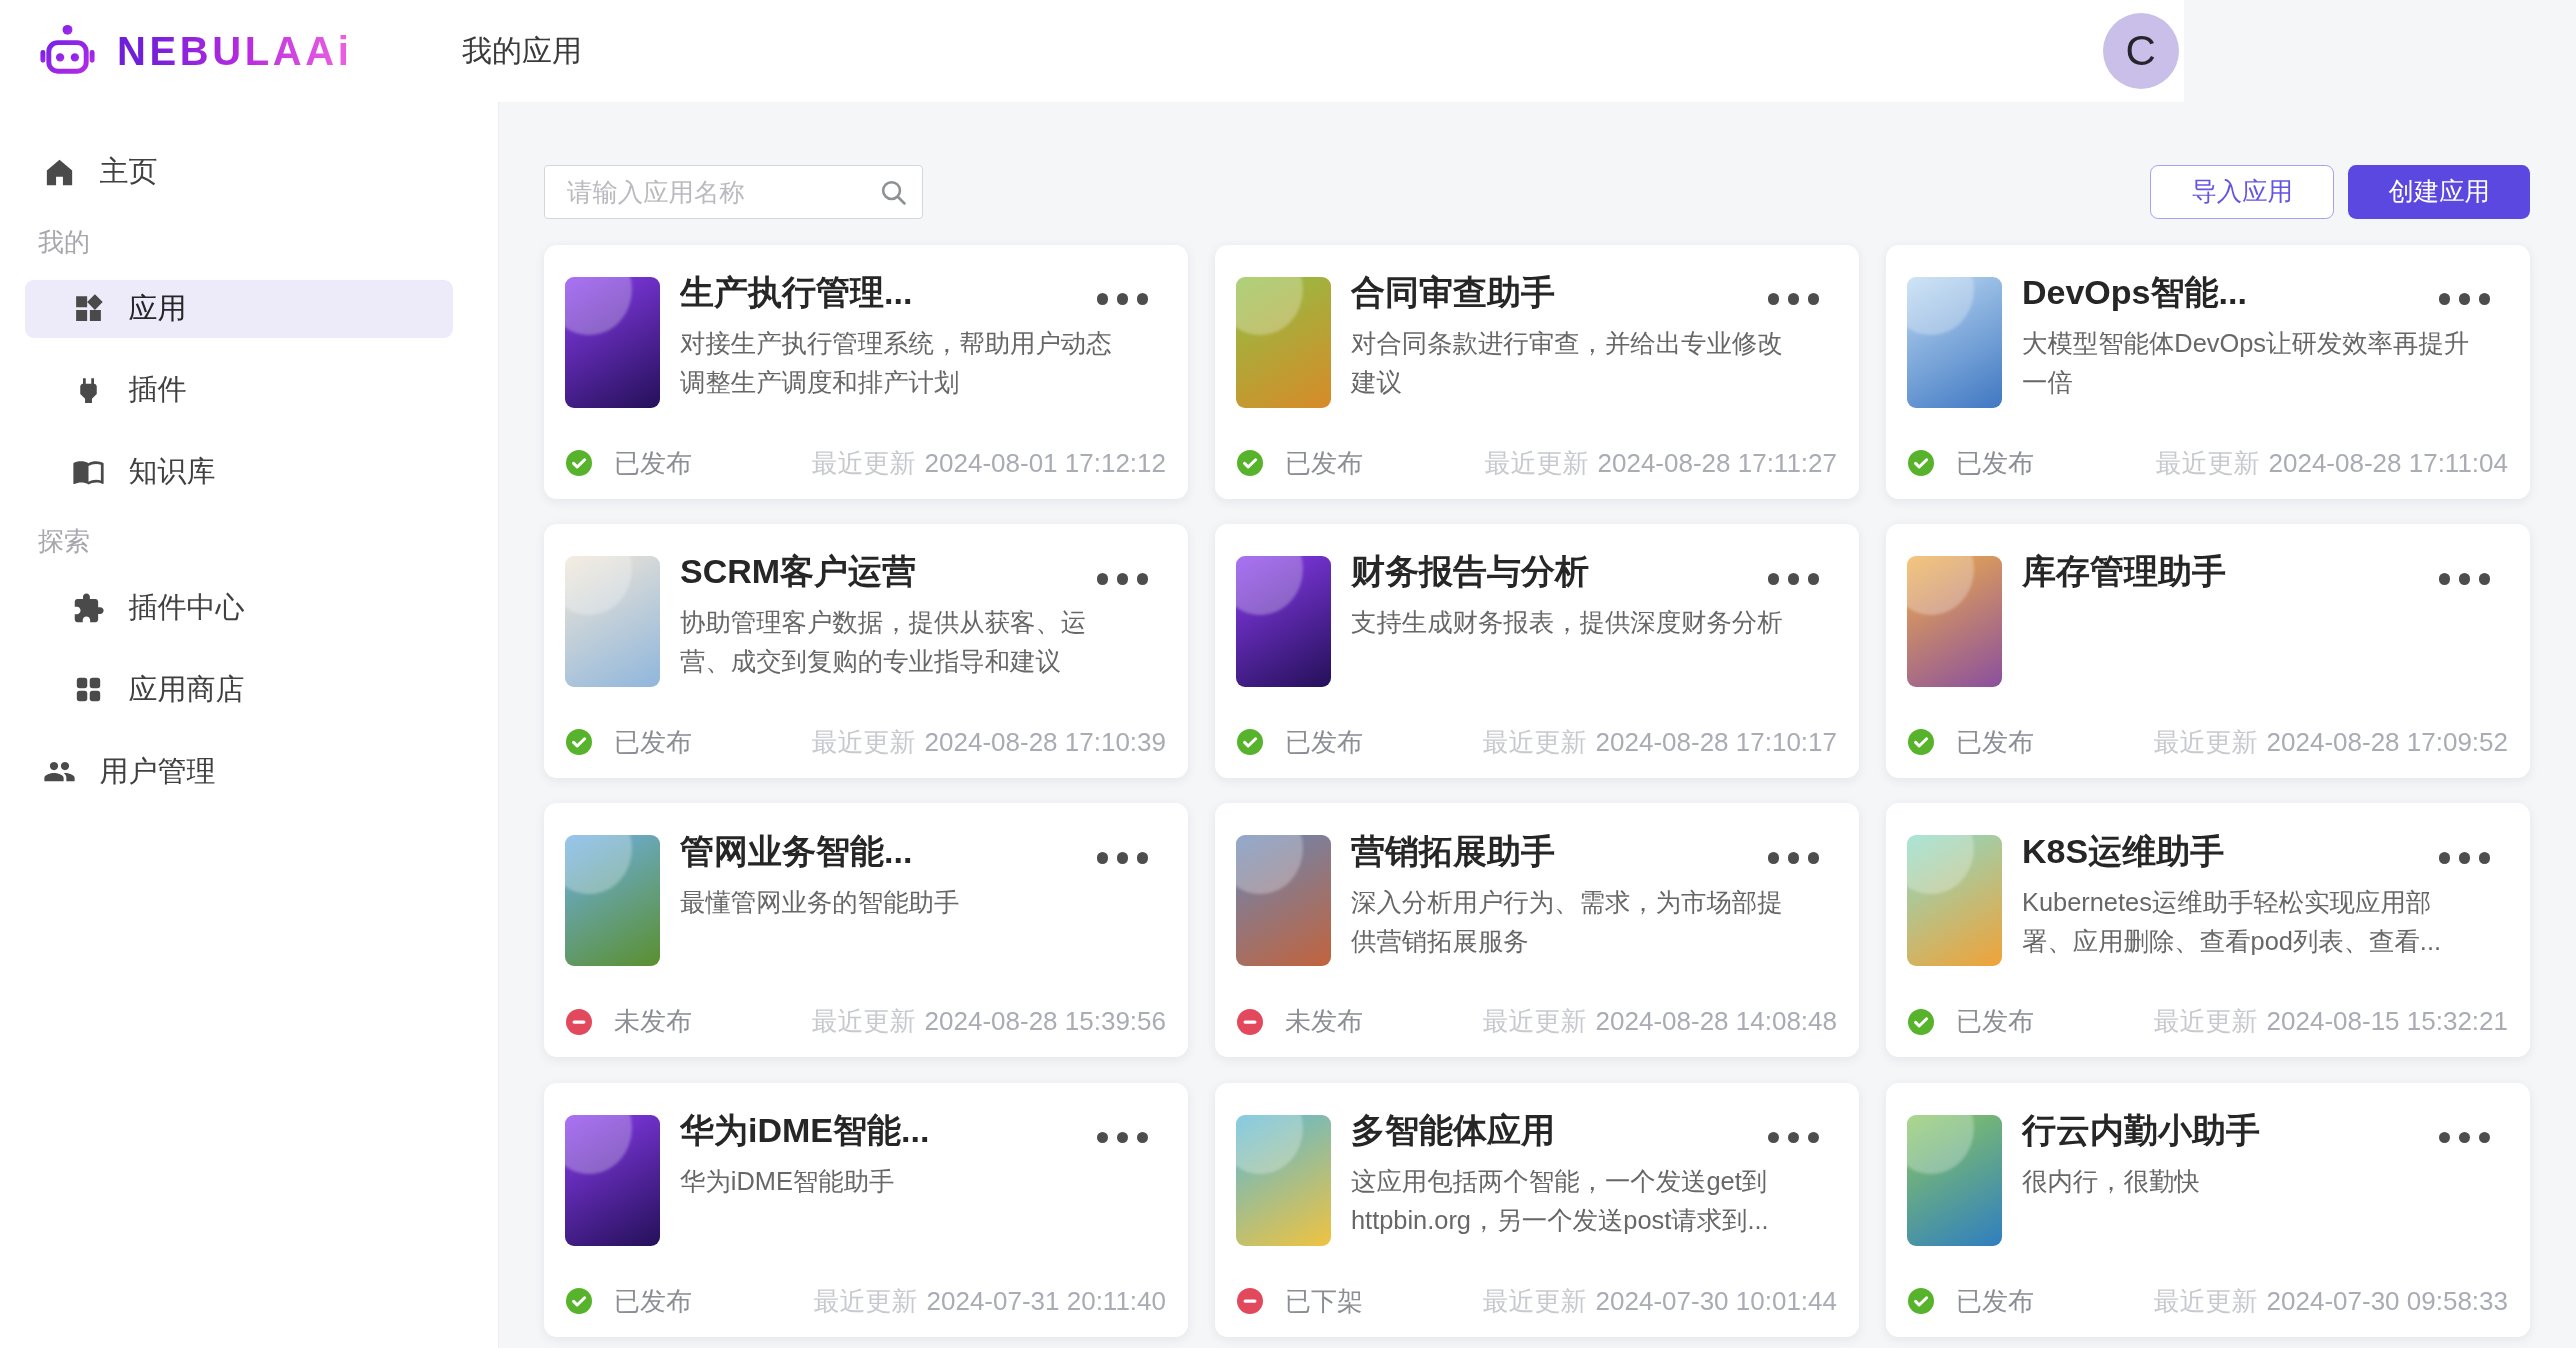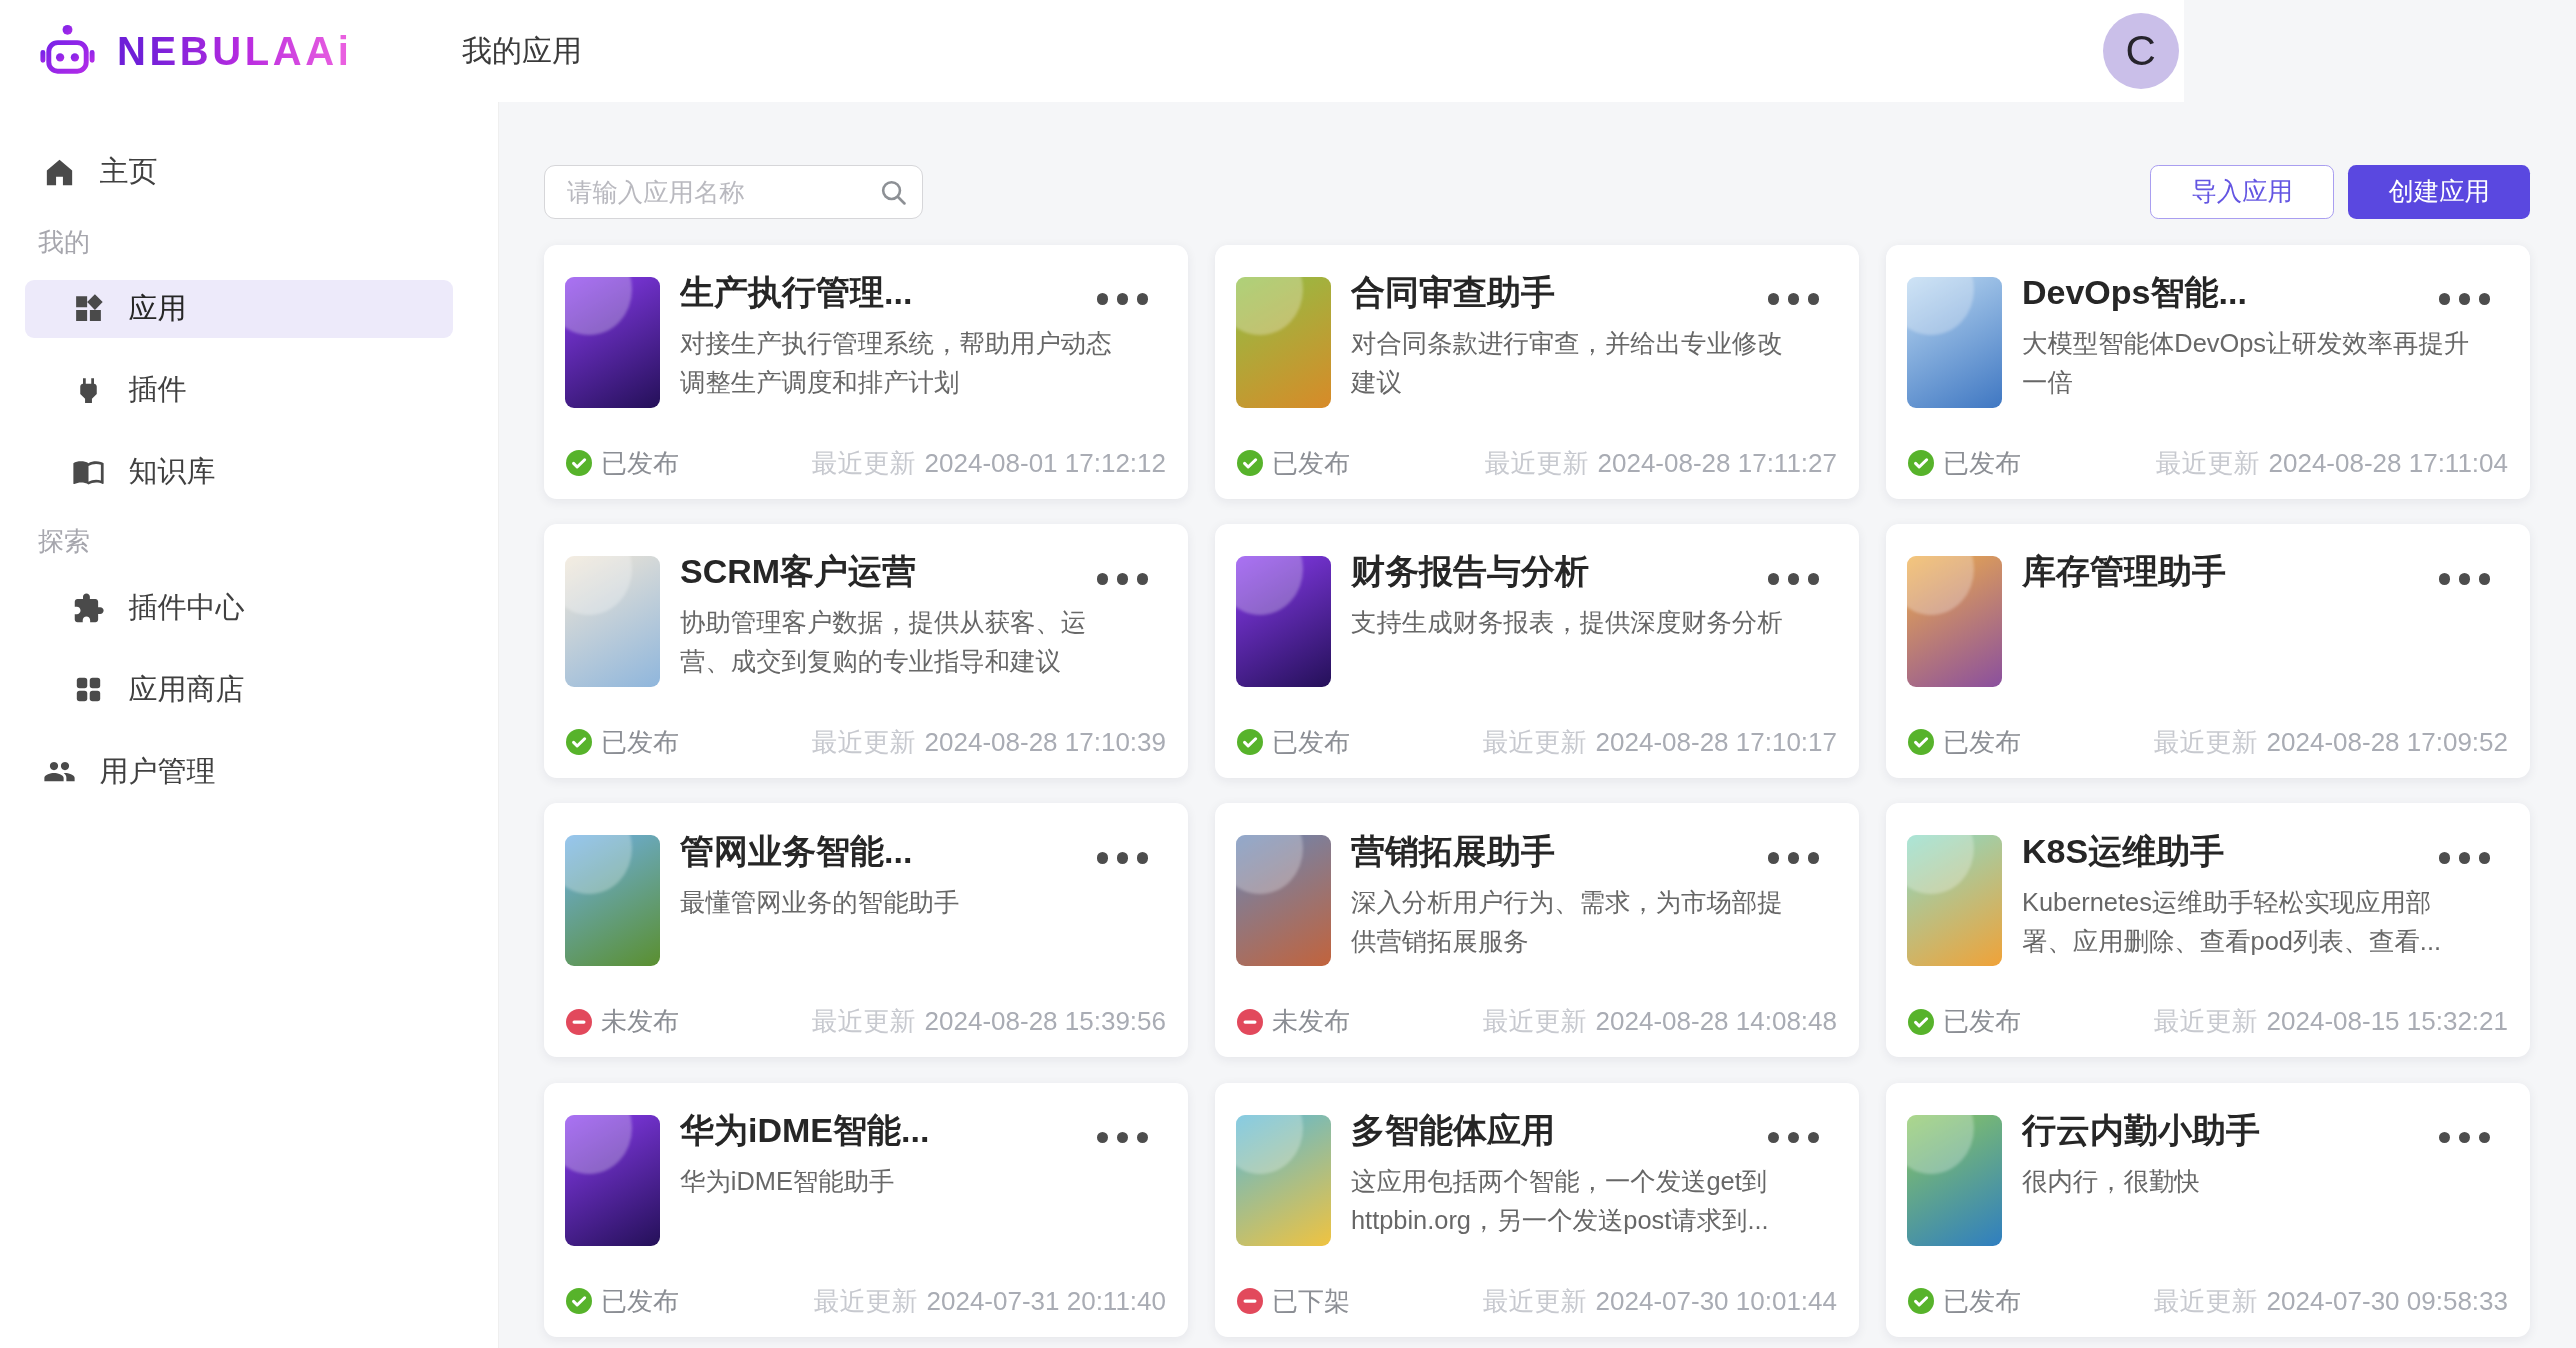--- a/index.html
+++ b/index.html
@@ -26,41 +26,41 @@
   .side-item { height:58px; margin:0 45px 23.6px 25.4px; border-radius:9px; display:flex; align-items:center; gap:23px; padding-left:18px; font-size:29px; color:#404040; cursor:pointer; }
   .side-item.child { padding-left:47px; }
   .side-item.active { background:var(--accent-soft); color:#262626; }
   .side-item .ic { width:33px; height:33px; flex:0 0 auto; display:flex; }
   .side-item .ic svg { width:33px; height:33px; fill:#4a4a4a; }
   .side-section { font-size:26px; color:#a6a6ad; margin:14.5px 0 20px 38px; }
   
   .main { position:absolute; top:102px; left:499px; width:2077px; height:1247px; padding:0 46px 0 45px; }
   .toolbar { margin-top:62px; height:56px; display:flex; align-items:center; }
   .search-box { position:relative; width:379px; height:54px; }
-  .search-box input { width:100%; height:100%; border:1.8px solid #d6d6d9; border-radius:11px; background:#fff; font-size:25.4px; padding:0 63px 0 22px; color:#737373; outline:none; font-family:inherit; }
+  .search-box input { width:100%; height:100%; border:1.8px solid #d6d6d9; border-radius:4px; background:#fff; font-size:25.4px; padding:0 63px 0 22px; color:#737373; outline:none; font-family:inherit; }
   .search-box input::placeholder { color:#b9b9bf; }
   .search-ic { position:absolute; right:14.5px; top:11.8px; width:31px; height:31px; cursor:pointer; }
   .toolbar-spacer { flex:1; }
   .btn { height:54px; border-radius:8.2px; font-size:25.4px; padding:0 40px; display:flex; align-items:center; justify-content:center; cursor:pointer; font-family:inherit; }
   .btn-outline { background:#fff; border:1.8px solid var(--accent-border); color:#6355e2; margin-right:14.5px; }
   .btn-primary { background:var(--accent); border:none; color:#fff; }
   
   .grid { margin-top:24.5px; display:grid; grid-template-columns:repeat(3,644px); gap:25.4px 27px; }
   .card { position:relative; width:644px; height:254px; background:#fff; border-radius:12.7px; box-shadow:0 2.7px 11px rgba(30,30,60,.07); cursor:pointer; }
   .thumb { position:absolute; left:21px; top:32px; width:95px; height:131px; border-radius:9px; overflow:hidden; }
   .thumb::after { content:""; position:absolute; left:-20%; top:-25%; width:90%; height:70%; border-radius:50%; background:rgba(255,255,255,.28); filter:blur(1.8px); }
   .card-content { margin:0 36px 0 136px; padding-top:25.4px; }
   .title-row { display:flex; align-items:flex-start; }
   .card-title { font-size:34px; font-weight:600; color:#262626; line-height:45px; white-space:nowrap; overflow:hidden; text-overflow:ellipsis; flex:1; }
   .kebab { display:flex; gap:8.2px; margin-top:20px; margin-left:18px; padding:3.6px; cursor:pointer; }
   .kebab i { width:11.8px; height:11.8px; border-radius:50%; background:#4d4d4d; }
   .card-desc { margin-top:9px; max-width:449px; font-size:25.4px; line-height:39px; color:#676767;
     display:-webkit-box; -webkit-line-clamp:2; -webkit-box-orient:vertical; overflow:hidden; }
   .card-footer { position:absolute; left:22px; right:22px; bottom:18px; display:flex; align-items:center; }
-  .status { display:flex; align-items:center; gap:9px; font-size:26px; color:#8b8e94; }
+  .status { display:flex; align-items:center; gap:22px; font-size:26px; color:#8b8e94; }
   .status-ic { width:26px; height:26px; border-radius:50%; position:relative; flex:0 0 auto; }
   .status-ic svg { position:absolute; inset:0; width:26px; height:26px; }
   .status-ic.ok { background:var(--ok); }
   .status-ic.off { background:var(--off); }
   .footer-spacer { flex:1; }
   .updated { font-size:26px; }
   .updated .lbl { color:#c7c9cf; margin-right:9px; }
   .updated .time { color:#a9acb4; }
 </style>
 </head>

